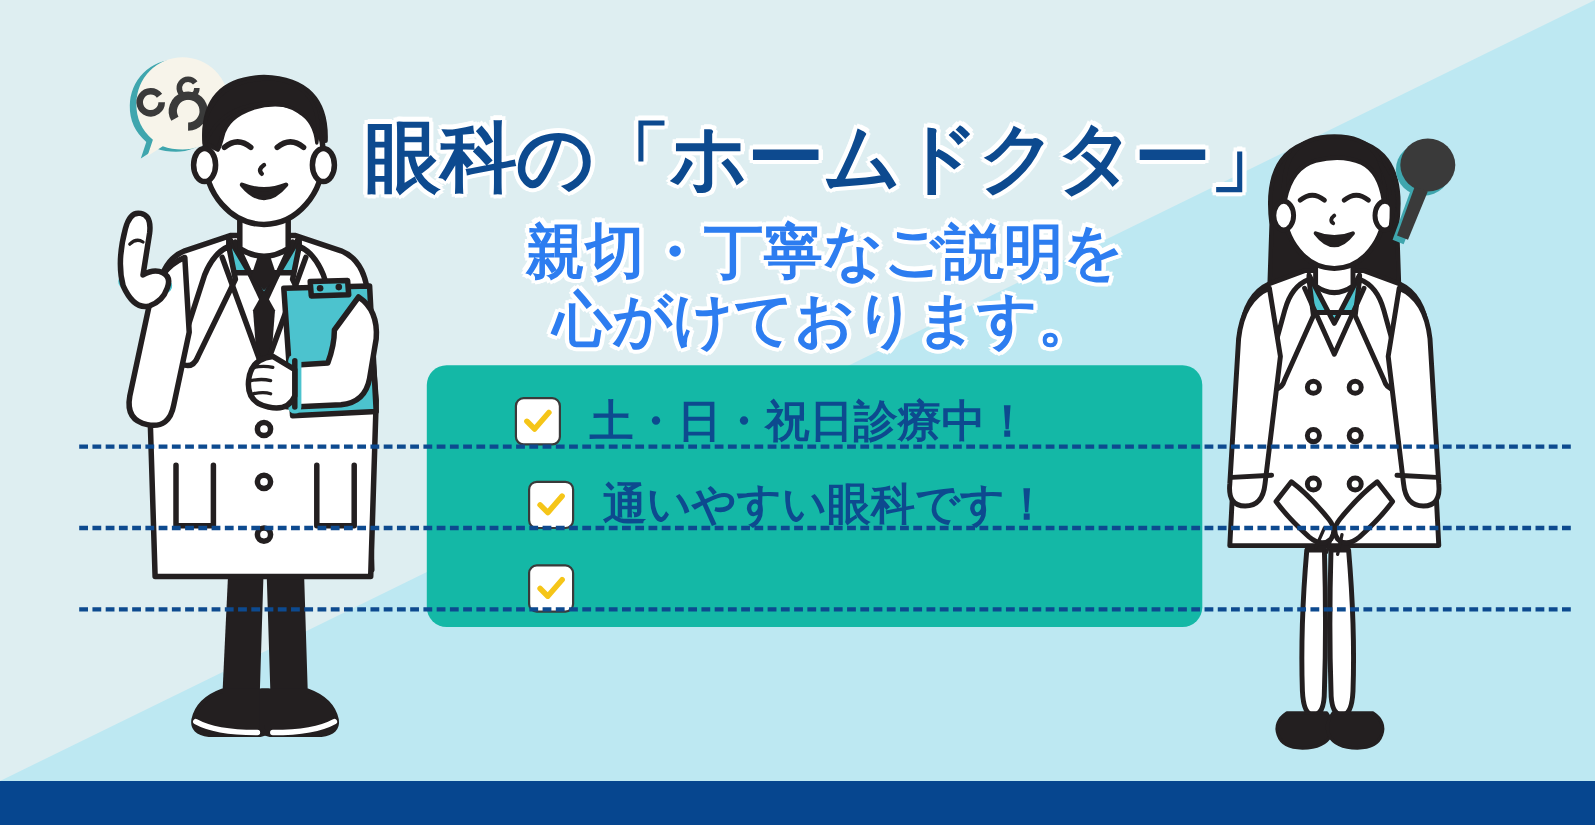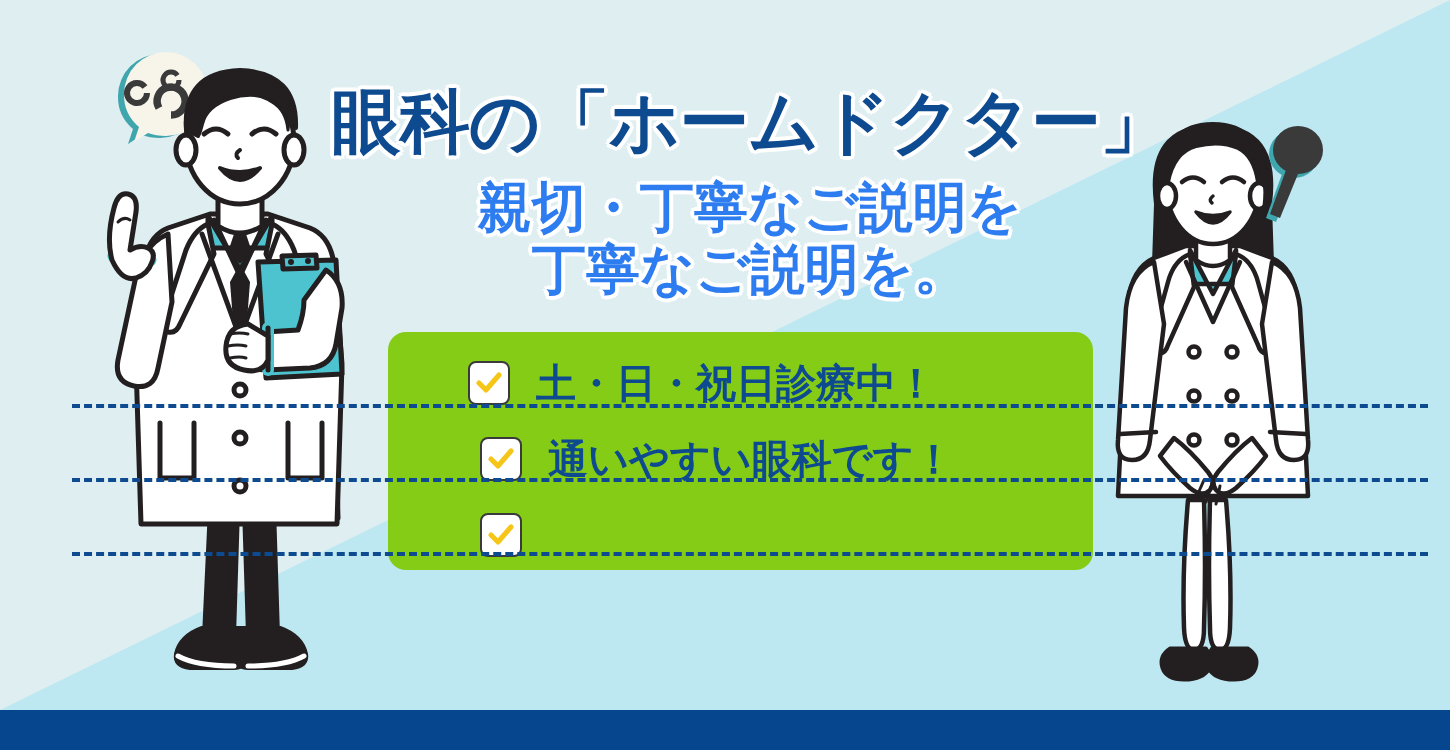--- a/index.html
+++ b/index.html
@@ -18,21 +18,21 @@
     background:#bde8f2;
     clip-path:polygon(0% 100%, 100% 0%, 100% 100%);
   }
   .bottom-bar{
     position:absolute;left:0;top:710px;width:1450px;height:40px;
     background:#06468f;
   }
 
   
   .headline{
-    position:absolute;left:330px;top:87px;width:840px;
+    position:absolute;left:330px;top:108px;width:840px;
     text-align:center;pointer-events:none;
   }
   .title-main{
     font-size:70px;line-height:1.0;font-weight:bold;
     color:#0d4a8f;letter-spacing:-1px;
     -webkit-text-stroke:0px;
     text-shadow:
       3px 0 0 #fff,-3px 0 0 #fff,0 3px 0 #fff,0 -3px 0 #fff,
       2px 2px 0 #fff,-2px 2px 0 #fff,2px -2px 0 #fff,-2px -2px 0 #fff,
       4px 0 0 #fff,-4px 0 0 #fff,0 4px 0 #fff,0 -4px 0 #fff,
@@ -47,21 +47,21 @@
       3px 0 0 #fff,-3px 0 0 #fff,0 3px 0 #fff,0 -3px 0 #fff,
       2px 2px 0 #fff,-2px 2px 0 #fff,2px -2px 0 #fff,-2px -2px 0 #fff,
       4px 0 0 #fff,-4px 0 0 #fff,0 4px 0 #fff,0 -4px 0 #fff,
       3px 3px 0 #fff,-3px 3px 0 #fff,3px -3px 0 #fff,-3px -3px 0 #fff;
   }
   .title-sub .ln{display:block;white-space:nowrap;}
 
   
   .feature-card{
     position:absolute;left:388px;top:332px;width:705px;height:238px;
-    background:#84cc16;border-radius:18px;
+    background:#14b8a6;border-radius:18px;
     box-sizing:border-box;padding:18px 40px 10px 80px;
   }
   .feature-row{
     position:relative;height:66px;display:flex;align-items:center;gap:26px;
   }
   .feature-row + .feature-row{margin-top:10px;padding-left:12px;}
   .checkbox{
     width:38px;height:40px;flex:0 0 auto;
     border:2.5px solid #3a3a3a;border-radius:8px;background:#fff;
     display:flex;align-items:center;justify-content:center;
@@ -268,21 +268,21 @@
       <path d="M36 50 L20 94 L30 98 L48 54 Z" fill="#3fa6ae"></path>
     </g>
     <ellipse cx="48" cy="30" rx="25" ry="24" fill="#3a3a3a"></ellipse>
     <path d="M36 50 L20 94 L30 98 L48 54 Z" fill="#3a3a3a"></path>
   </svg>
 
   <div class="headline">
     <div class="title-main">眼科の「ホームドクター」</div>
     <div class="title-sub">
       <span class="ln">親切・丁寧なご説明を</span>
-      <span class="ln">丁寧なご説明を。</span>
+      <span class="ln">心がけております。</span>
     </div>
   </div>
 
   <div class="feature-card">
 
     <div class="feature-row">
       <span class="checkbox">
         <svg width="26" height="22" viewBox="0 0 26 22" aria-hidden="true">
           <path d="M3 11 L10 18 L23 3" fill="none" stroke="#f5c518" stroke-width="5" stroke-linecap="round" stroke-linejoin="round"></path>
         </svg>

